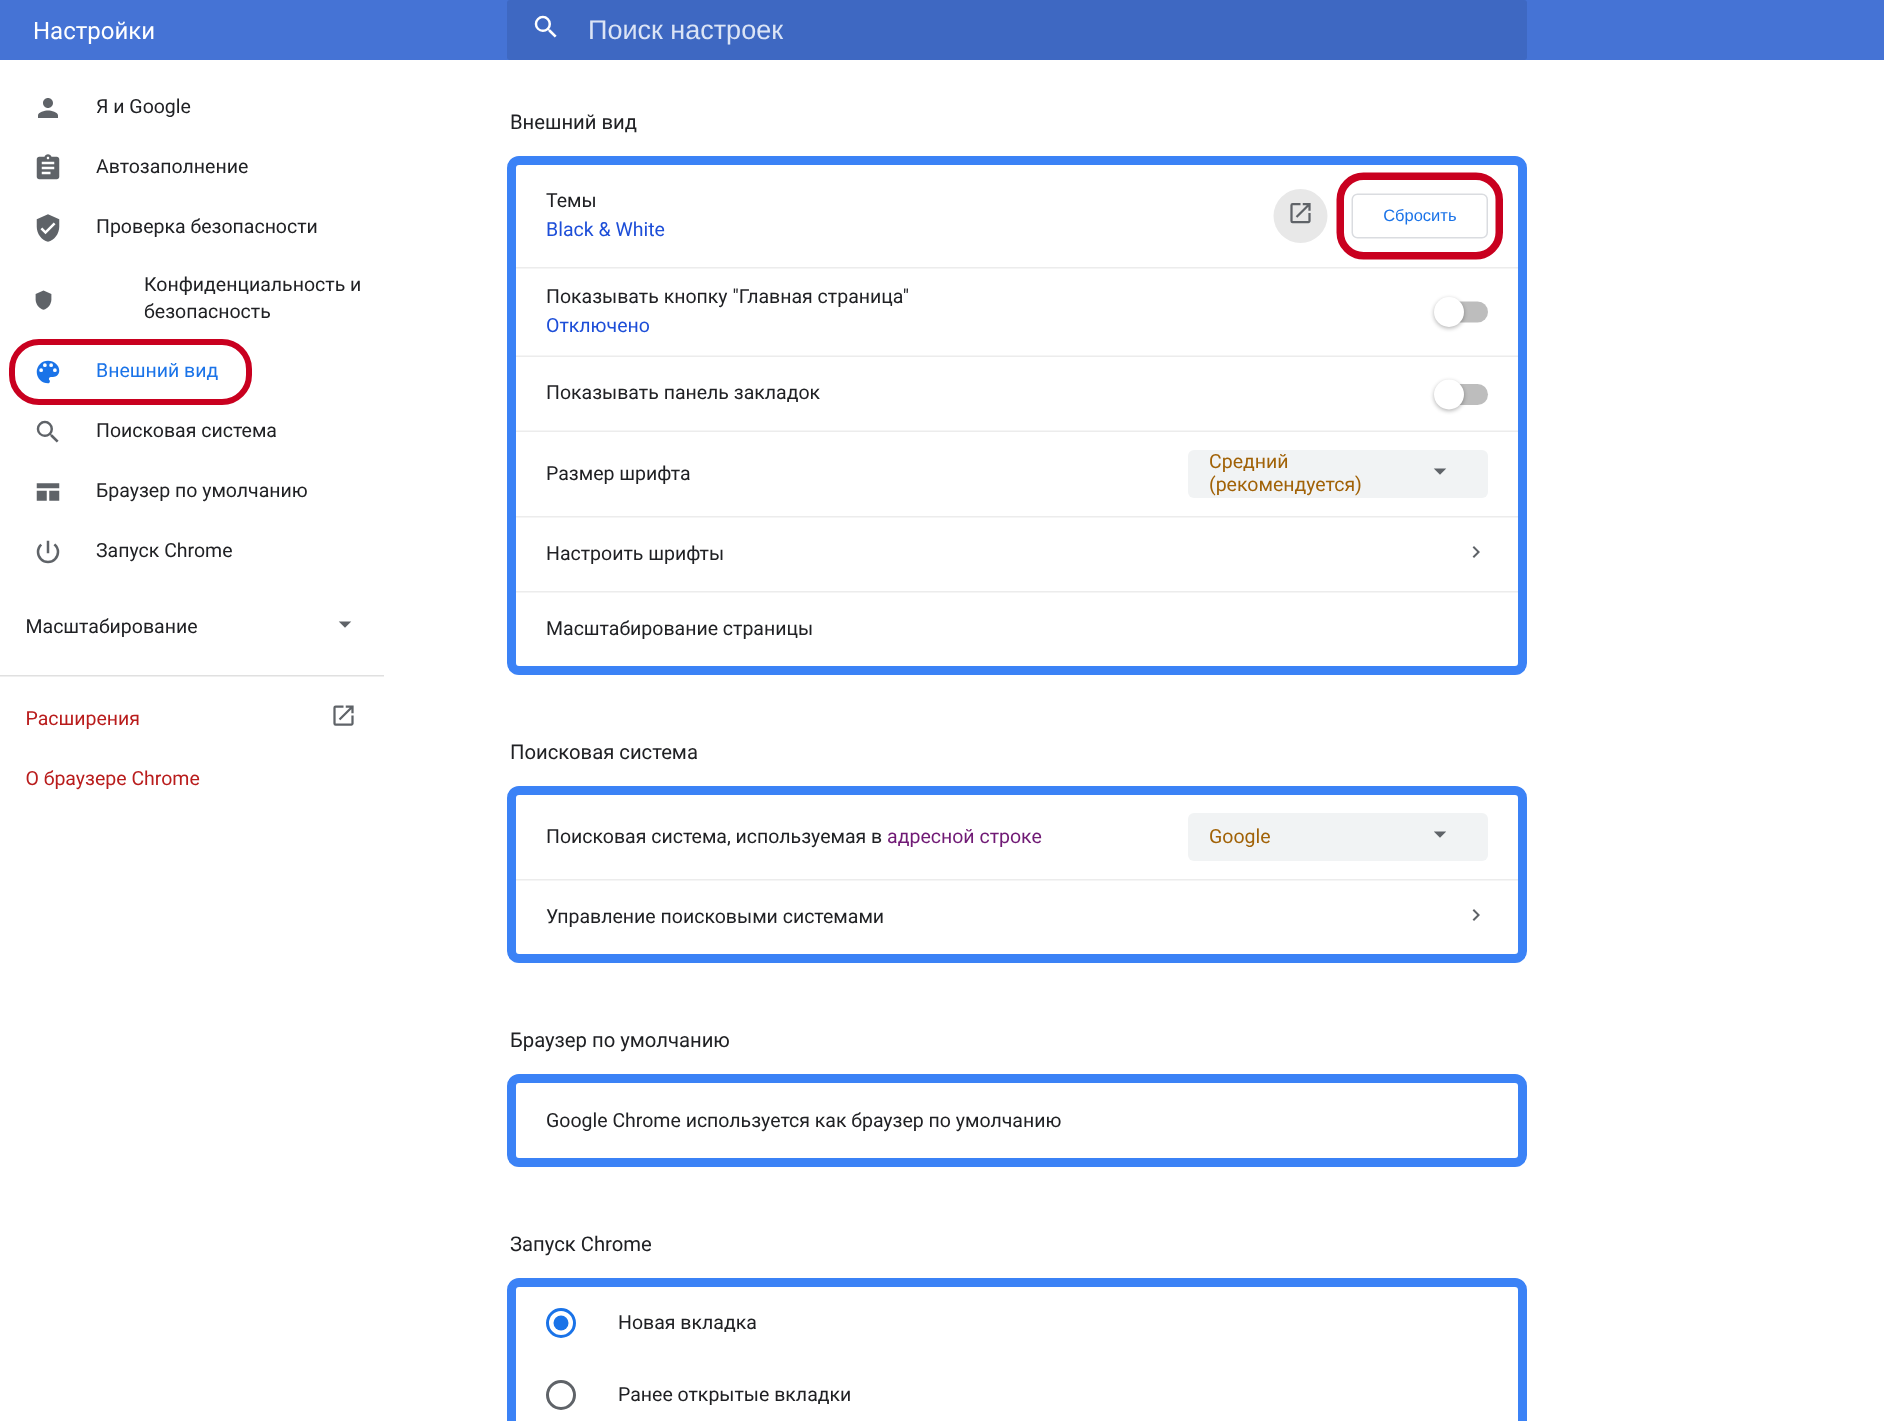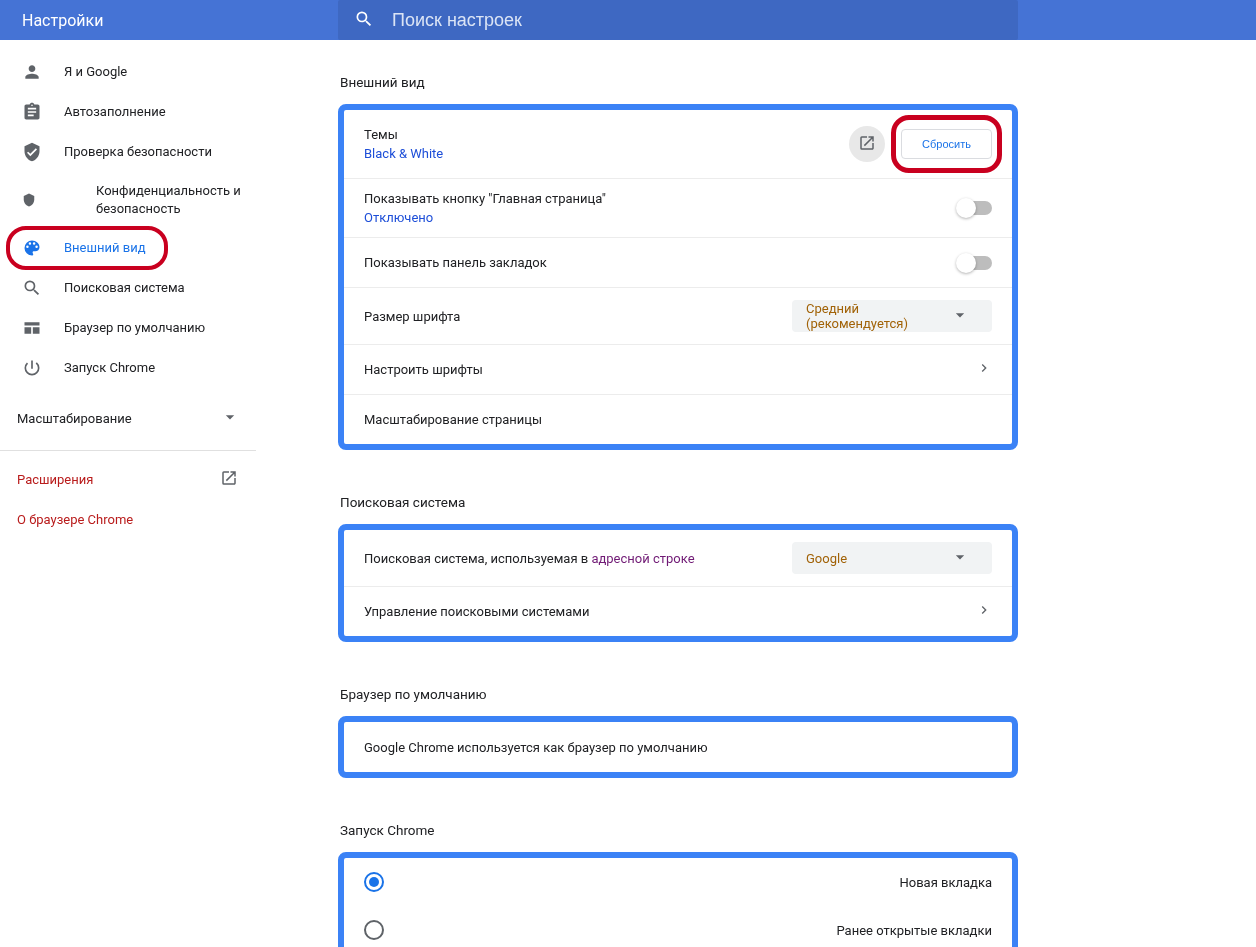--- a/index.html
+++ b/index.html
@@ -50,21 +50,21 @@
   }
   .toggle { width: 34px; height: 14px; background: #bdbdbd; border-radius: 7px; position: relative; cursor: pointer; }
   .toggle::after { content: ""; position: absolute; left: -2px; top: -3px; width: 20px; height: 20px; background: #fff; border-radius: 50%; box-shadow: 0 1px 3px rgba(0,0,0,.3); }
   .select { width: 200px; height: 32px; background: #f1f3f4; border: none; border-radius: 4px; display: flex; align-items: center; padding: 0 22px 0 14px; font-size: 13px; color: #a16207; cursor: pointer; }
   .select .chev { margin-left: auto; fill: #5f6368; }
   .arrow-right { fill: #5f6368; margin-left: auto; }
   .link-inline { color: #701a75; }
   .section-gap { height: 34px; }
   .radio-row { display: flex; align-items: center; min-height: 48px; padding: 0 20px; }
   .radio-row + .radio-row { border-top: none; }
-  .card.loose .row, .card.loose .radio-row { border-top: none; justify-content: space-between; }
+  .card.loose .row, .card.loose .radio-row { border-top: none; }
   .radio { width: 20px; height: 20px; border: 2px solid #5f6368; border-radius: 50%; margin-right: 28px; position: relative; cursor: pointer; }
   .radio.checked { border-color: #1a73e8; }
   .radio.checked::after { content: ""; position: absolute; left: 3px; top: 3px; width: 10px; height: 10px; background: #1a73e8; border-radius: 50%; }
 </style>
 </head>
 <body>
 
 <div class="topbar">
   <div class="topbar-title">Настройки</div>
   <div class="searchbox">

